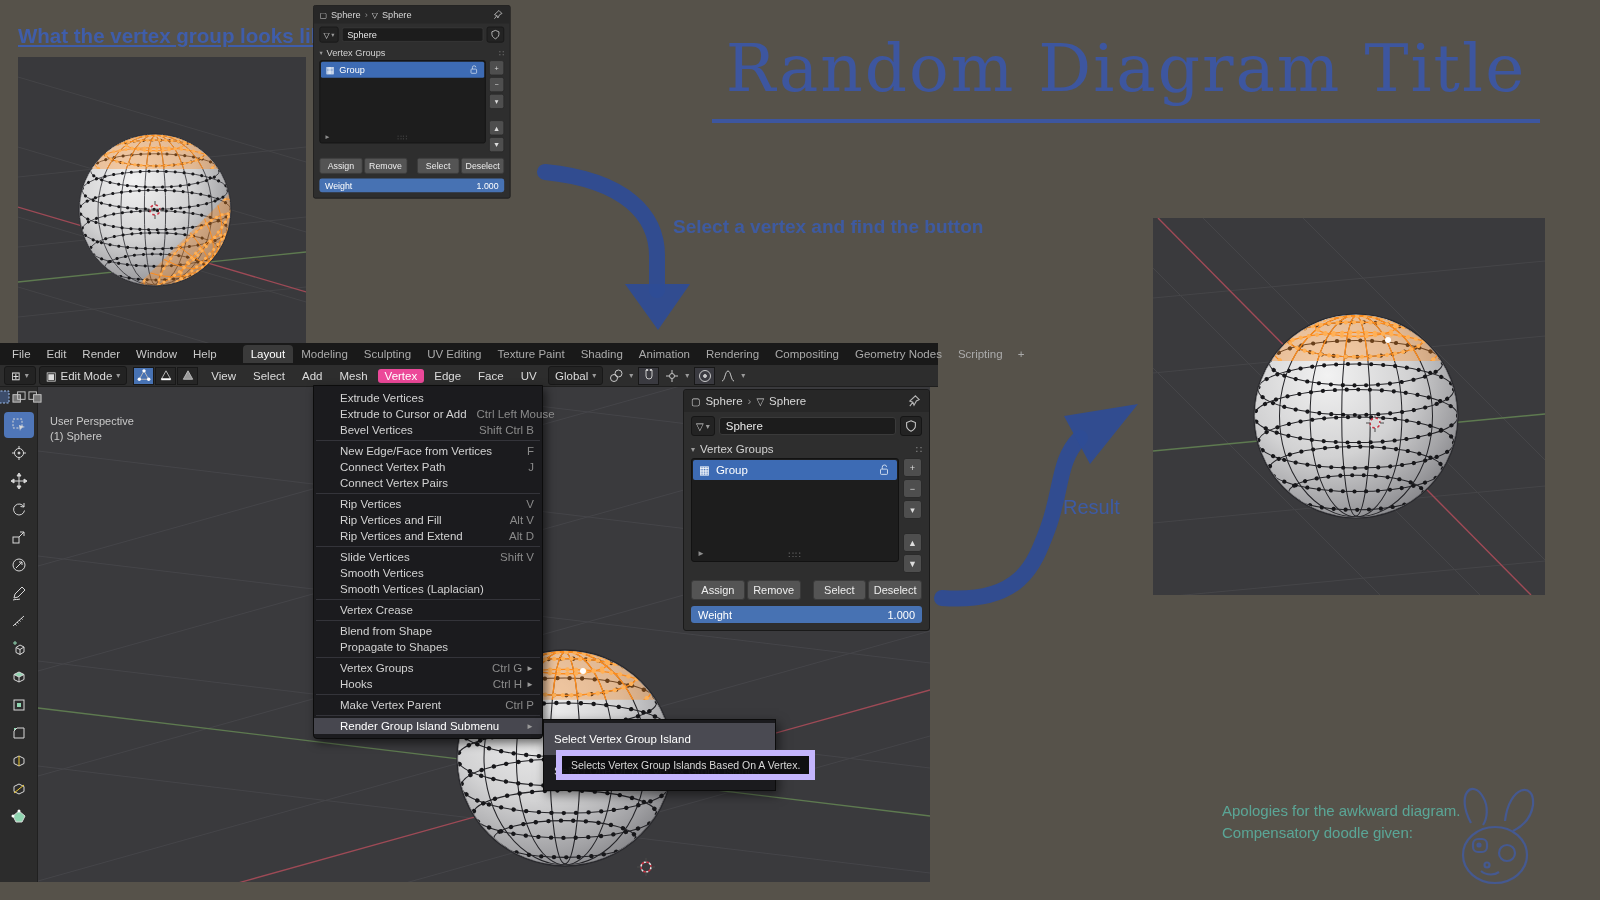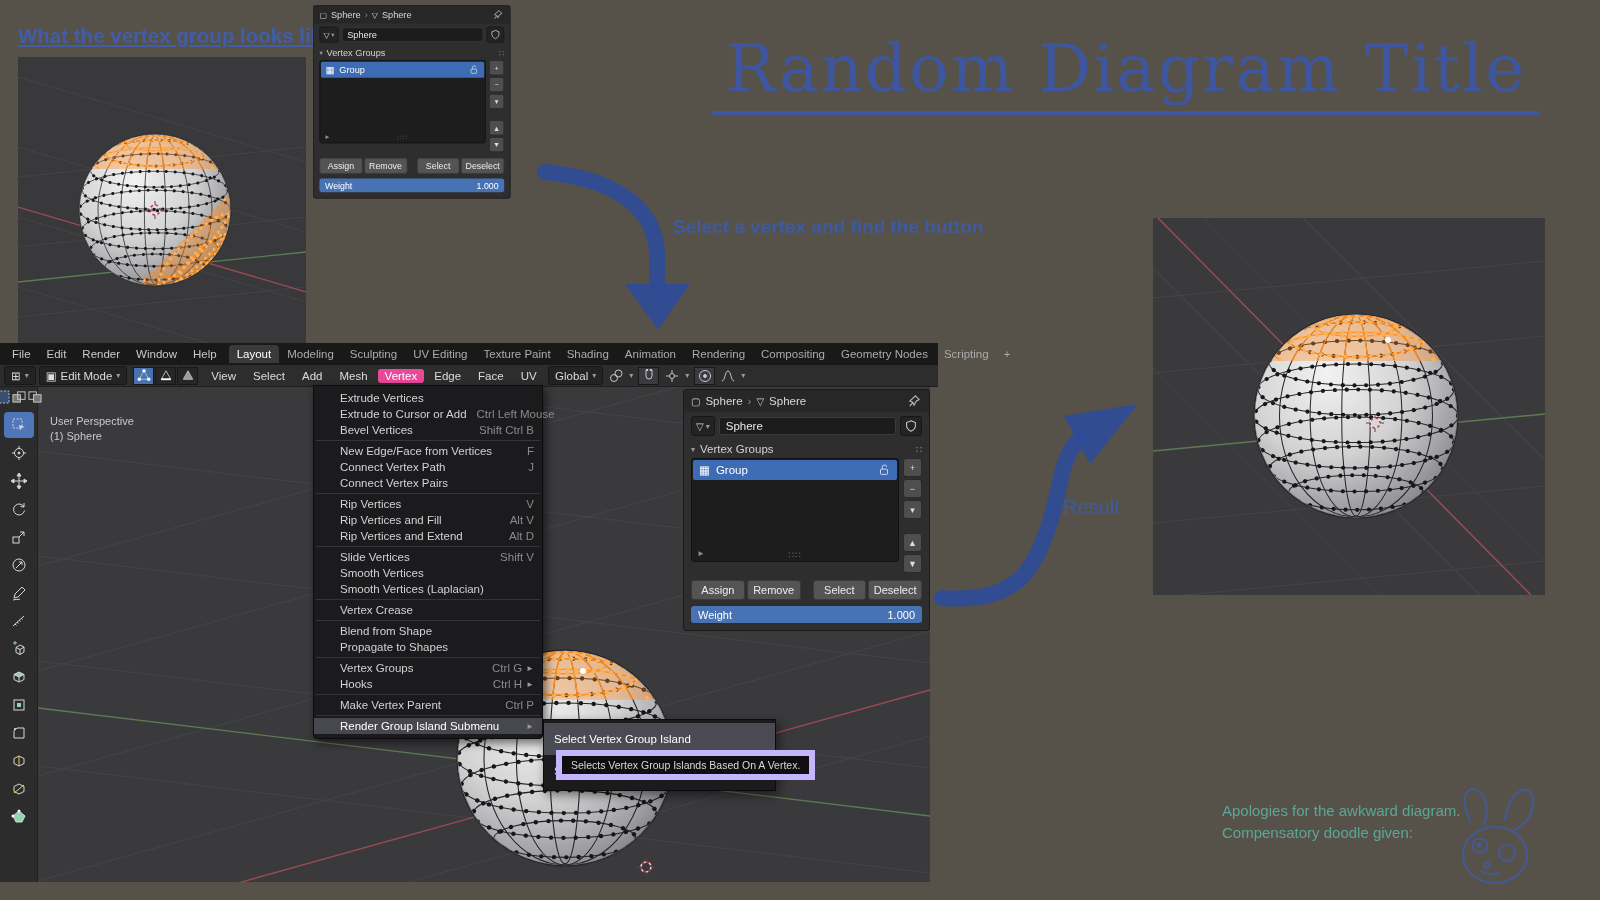--- a/index.html
+++ b/index.html
@@ -8,36 +8,36 @@
   .abs{position:absolute}
   svg{display:block}
   .defs{position:absolute;width:0;height:0}
 
   
   .heading{left:18px;top:24px;font-size:20.5px;font-weight:bold;color:#3d5fb5;
            text-decoration:underline;opacity:.9}
   .bigtitle{left:712px;top:30px;width:828px;text-align:center;
             font-family:"DejaVu Serif",serif;font-size:66px;color:#3a57ab;
             letter-spacing:2px;opacity:.88;border-bottom:4px solid #3a57ab;
-            padding-bottom:4px;white-space:nowrap}
+            padding-bottom:12px;white-space:nowrap}
   .note{left:673px;top:216px;font-size:19px;font-weight:bold;color:#3a5cb0;opacity:.85}
   .result{left:1063px;top:496px;font-size:20px;font-weight:normal;color:#3a5cb0;opacity:.9}
   .apology{left:1222px;top:800px;font-size:15px;color:#5eead4;opacity:.55;line-height:1.45}
   .overlay{left:0;top:0;pointer-events:none}
 
   
   .vpimg{background:#39393c}
   .vp-info{left:50px;top:414px;font-size:11px;color:#c9c9c9;line-height:1.4;z-index:3}
 
   
   .bwin{left:0;top:343px;width:930px;height:539px;background:#2b2b2b}
   .topbar{left:0;top:343px;width:930px;height:22px;background:#191919;display:flex;
           align-items:center;padding:0 4px;color:#c9c9c9;font-size:11.5px;z-index:4}
   .tmenu{padding:2px 8px;border-radius:3px}
-  .wtabs{display:flex;margin-left:4px;align-items:flex-end}
+  .wtabs{display:flex;margin-left:18px;align-items:flex-end}
   .wtab{padding:3px 8px;color:#ababab;border-radius:4px 4px 0 0;white-space:nowrap}
   .wtab.active{background:#3a3a3a;color:#fff}
   .addtab{padding:3px 7px;color:#ababab}
   .toolbar{left:0;top:365px;width:930px;height:21px;background:#2d2d2d;display:flex;
            align-items:center;gap:3px;padding:0 4px;font-size:11.5px;color:#dcdcdc;
            border-bottom:1px solid #1f1f1f;z-index:4}
   .ddbox{display:flex;align-items:center;gap:4px;background:#232323;border:1px solid #181818;
          border-radius:3px;padding:1px 6px;height:15px}
   .hmenu{padding:1px 7px;border-radius:3px}
   .hmenu.active{background:#ec4899;color:#fff}

